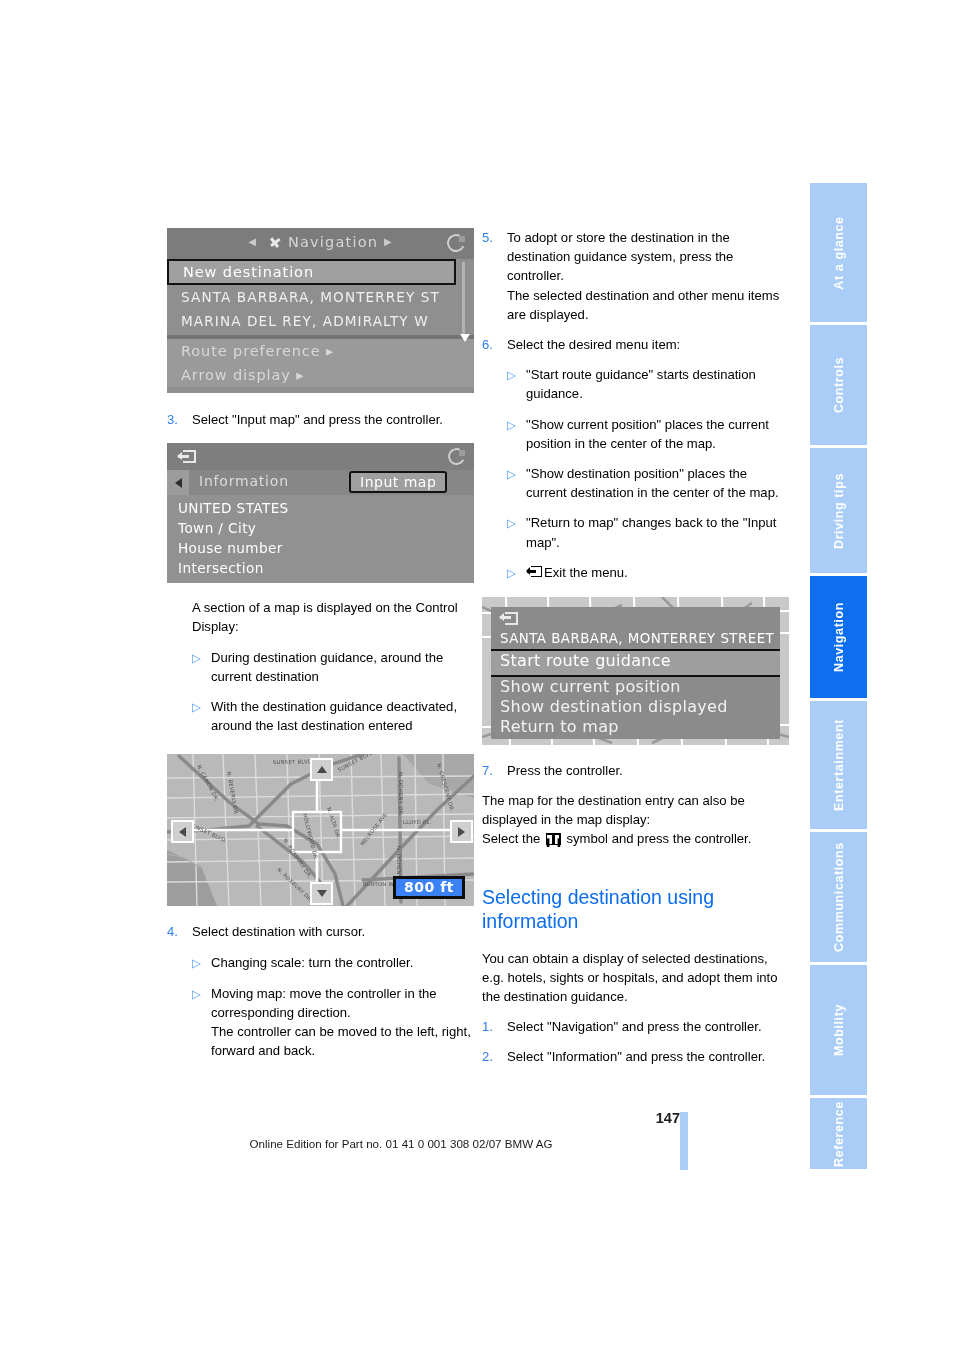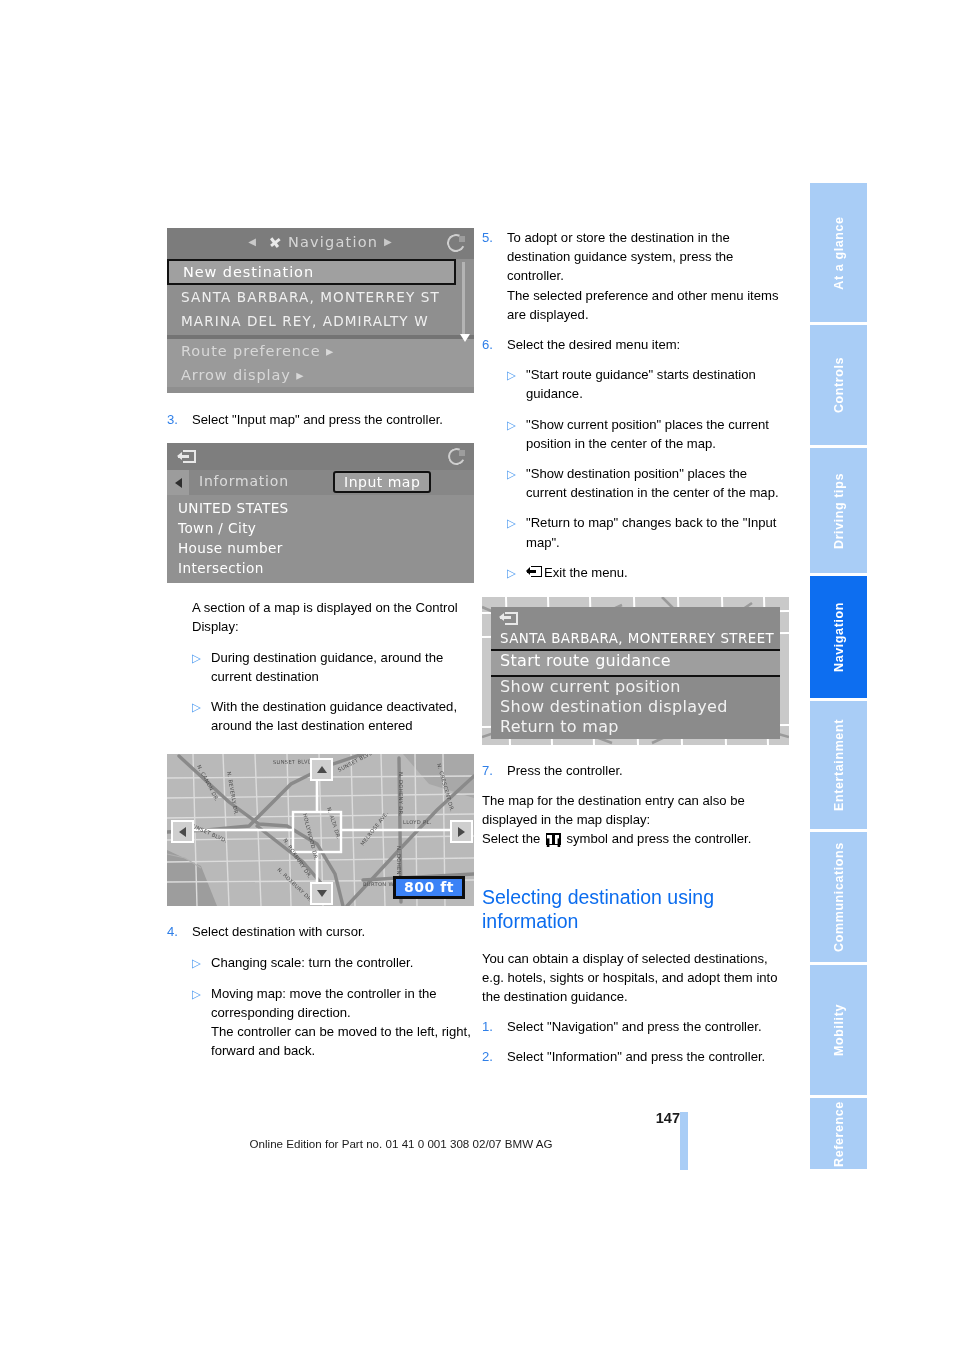--- a/index.html
+++ b/index.html
@@ -302,21 +302,21 @@
     width: 0; height: 0;
     border-top: 5px solid transparent;
     border-bottom: 5px solid transparent;
     border-right: 7px solid #2e2e2e;
   }
   .cd2 .tab-info {
     position: absolute; left: 32px; top: 3px;
     color: #dcdcdc; font-size: 14px; letter-spacing: 0.8px;
   }
   .cd2 .tab-input {
-    position: absolute; left: 166px; top: 1px;
+    position: absolute; left: 182px; top: 1px;
     padding: 1px 9px;
     background: #9f9f9f;
     border: 2px solid #111;
     border-radius: 3px;
     color: #ffffff; font-size: 14px; letter-spacing: 0.5px;
   }
   .cd2 .list { padding-top: 3px; }
   .cd2 .item {
     height: 20px; line-height: 20px;
     padding-left: 11px;
@@ -660,21 +660,21 @@
       </div>
     </div>
   </div>
 
   <div class="col-right">
 
     <div class="step">
       <div class="step-num">5.</div>
       <div class="step-body">
         <div>To adopt or store the destination in the destination guidance system, press the controller.</div>
-        <div>The selected preference and other menu items are displayed.</div>
+        <div>The selected destination and other menu items are displayed.</div>
       </div>
     </div>
 
     <div class="step">
       <div class="step-num">6.</div>
       <div class="step-body">
         <div>Select the desired menu item:</div>
         <div class="bullet">
           <div class="bullet-mark">▷</div>
           <div class="bullet-body">"Start route guidance" starts destination guidance.</div>

